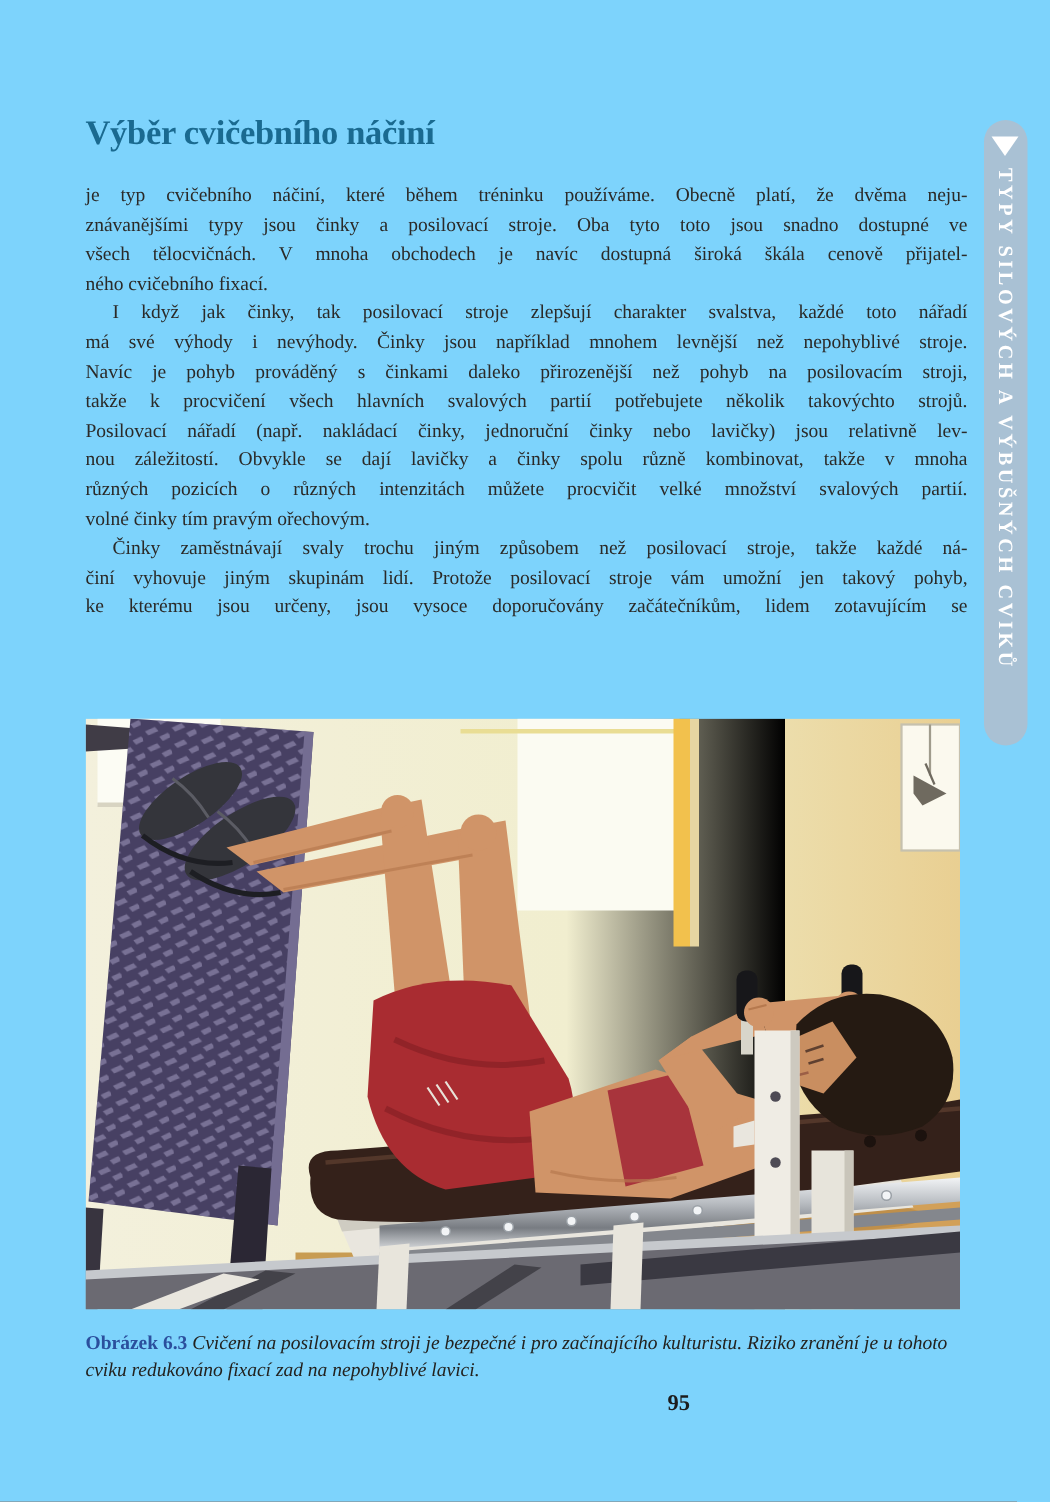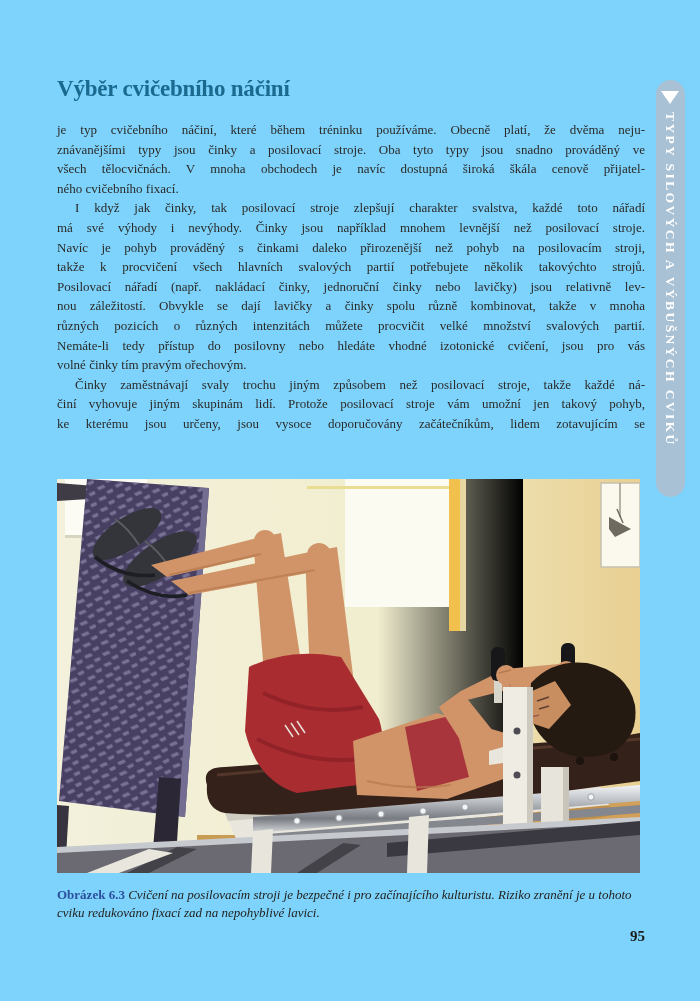--- a/index.html
+++ b/index.html
@@ -48,46 +48,45 @@
   
   .figcaption{
     position:absolute; left:57px; top:886px; width:588px;
     font-size:13px; line-height:17.5px; color:#23221f;
   }
   .fig-label{ font-weight:bold; font-style:normal; color:#2b4f9d; }
   .fig-text{ font-style:italic; }
   
   .page-number{
     position:absolute; left:445px; top:928px; width:200px;
-    text-align:right; font-size:15px; font-weight:600; color:#1c1c1c;
+    text-align:left; font-size:15px; font-weight:600; color:#1c1c1c;
   }
 </style>
 </head>
 <body>
 
 <div class="page">
 
   <h1 class="title">Výběr cvičebního náčiní</h1>
 
   <div class="article-text">
       <div class="para">
         <div class="tline">je typ cvičebního náčiní, které během tréninku používáme. Obecně platí, že dvěma neju-</div>
-        <div class="tline">znávanějšími typy jsou činky a posilovací stroje. Oba tyto typy jsou snadno prováděný ve</div>
+        <div class="tline">znávanějšími typy jsou činky a posilovací stroje. Oba tyto toto jsou snadno dostupné ve</div>
         <div class="tline">všech tělocvičnách. V mnoha obchodech je navíc dostupná široká škála cenově přijatel-</div>
         <div class="tline last">ného cvičebního fixací.</div>
       </div>
       <div class="para">
         <div class="tline ind">I když jak činky, tak posilovací stroje zlepšují charakter svalstva, každé toto nářadí</div>
-        <div class="tline">má své výhody i nevýhody. Činky jsou například mnohem levnější než posilovací stroje.</div>
+        <div class="tline">má své výhody i nevýhody. Činky jsou například mnohem levnější než nepohyblivé stroje.</div>
         <div class="tline">Navíc je pohyb prováděný s činkami daleko přirozenější než pohyb na posilovacím stroji,</div>
         <div class="tline">takže k procvičení všech hlavních svalových partií potřebujete několik takovýchto strojů.</div>
         <div class="tline">Posilovací nářadí (např. nakládací činky, jednoruční činky nebo lavičky) jsou relativně lev-</div>
         <div class="tline">nou záležitostí. Obvykle se dají lavičky a činky spolu různě kombinovat, takže v mnoha</div>
         <div class="tline">různých pozicích o různých intenzitách můžete procvičit velké množství svalových partií.</div>
-        <div class="tline">Nemáte-li tedy přístup do posilovny nebo hledáte vhodné izotonické cvičení, jsou pro vás</div>
         <div class="tline last">volné činky tím pravým ořechovým.</div>
       </div>
       <div class="para">
         <div class="tline ind">Činky zaměstnávají svaly trochu jiným způsobem než posilovací stroje, takže každé ná-</div>
         <div class="tline">činí vyhovuje jiným skupinám lidí. Protože posilovací stroje vám umožní jen takový pohyb,</div>
         <div class="tline">ke kterému jsou určeny, jsou vysoce doporučovány začátečníkům, lidem zotavujícím se</div>
       </div>
     </div>
 
   <div class="side-tab">

